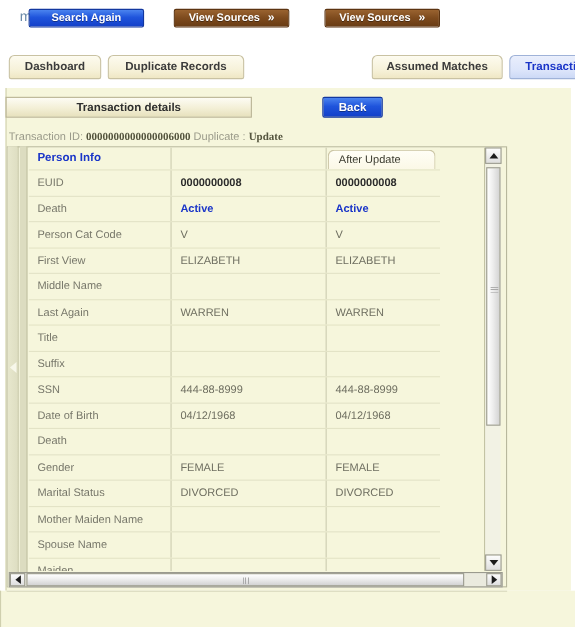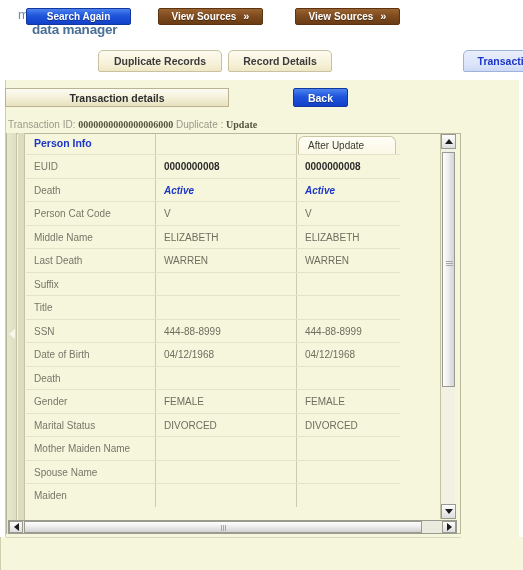--- a/index.html
+++ b/index.html
@@ -90,21 +90,21 @@
     cursor: pointer;
   }
   #tab-before { left: 131px; }
   #tab-after  { left: 272px; }
 
   .row { position: relative; height: 23.5px; border-top: 1px solid #e3e3c6; }
   .row .c-label { position: absolute; left: 8px; top: 6px; font-size: 10px; color: #77776a; white-space: nowrap; }
   .row .c-before { position: absolute; left: 138px; top: 6px; font-size: 10px; color: #6e6e60; white-space: nowrap; }
   .row .c-after  { position: absolute; left: 279px; top: 6px; font-size: 10px; color: #6e6e60; white-space: nowrap; }
   .row .c-before.strong, .row .c-after.strong { color: #2b2b2b; font-weight: bold; }
-  .row .c-before.accent, .row .c-after.accent { color: #1a35c8; font-weight: bold; font-style: italic; }
+  .row .c-before.accent, .row .c-after.accent { color: #1a35c8; font-weight: bold; }
   .vline { position: absolute; top: 0; width: 1px; height: 100%; background: #ccccb0; }
 
   
   #vscroll { position: absolute; left: 440px; top: 134px; width: 15px; height: 385px; background: #f2f2e4; border-left: 1px solid #c3c3a4; }
   .sb-btn {
     position: absolute; left: 0; width: 15px; height: 15px;
     background: linear-gradient(to bottom, #fdfdfd, #dedede);
     border: 1px solid #9a9a8e; display: flex; align-items: center; justify-content: center; cursor: pointer;
   }
   #vsb-up { top: 0; } #vsb-down { bottom: 0; }
@@ -151,26 +151,26 @@
   #btn-search-again { left: 26px; width: 105px; }
   #btn-view-sources-1 { left: 158px; width: 105px; }
   #btn-view-sources-2 { left: 295px; width: 105px; }
   #footer-divider { position: absolute; left: 6px; top: 537px; width: 455px; height: 1px; background: #d8d8bd; }
 </style>
 </head>
 <body>
 
 <div id="app-header">
   <div id="logo-line1">master index</div>
-  <div id="logo-line2">data manager</div>
 </div>
 
 <div id="tab-bar">
+    <div class="tab" style="left: 8px; width: 84px;">Dashboard</div>
     <div class="tab" style="left: 98px; width: 124px;">Duplicate Records</div>
-    <div class="tab" style="left: 228px; width: 104px;">Record Details</div>
+    <div class="tab" style="left: 338px; width: 119px;">Assumed Matches</div>
     <div class="tab active" style="left: 463px; width: 94px;">Transactions</div>
   </div>
 <div id="tabbar-underline"></div>
 
 <div id="panel"></div>
 
 <div id="title-row">
   <div id="title-bar">Transaction details</div>
   <div id="back-button">Back</div>
 </div>
@@ -217,45 +217,53 @@
       </div>
       <div class="row">
         <div class="c-label">Person Cat Code</div>
         <div class="c-before">V</div>
         <div class="c-after">V</div>
         <div class="vline" id="" style="left: 129px;"></div>
         <div class="vline" id="" style="left: 270px;"></div>
         <div class="vline" id="" style="left: 411px;"></div>
       </div>
       <div class="row">
-        <div class="c-label">Middle Name</div>
+        <div class="c-label">First View</div>
         <div class="c-before">ELIZABETH</div>
         <div class="c-after">ELIZABETH</div>
         <div class="vline" id="" style="left: 129px;"></div>
         <div class="vline" id="" style="left: 270px;"></div>
         <div class="vline" id="" style="left: 411px;"></div>
       </div>
       <div class="row">
-        <div class="c-label">Last Death</div>
+        <div class="c-label">Middle Name</div>
+        <div class="c-before"></div>
+        <div class="c-after"></div>
+        <div class="vline" id="" style="left: 129px;"></div>
+        <div class="vline" id="" style="left: 270px;"></div>
+        <div class="vline" id="" style="left: 411px;"></div>
+      </div>
+      <div class="row">
+        <div class="c-label">Last Again</div>
         <div class="c-before">WARREN</div>
         <div class="c-after">WARREN</div>
         <div class="vline" id="" style="left: 129px;"></div>
         <div class="vline" id="" style="left: 270px;"></div>
         <div class="vline" id="" style="left: 411px;"></div>
       </div>
       <div class="row">
+        <div class="c-label">Title</div>
+        <div class="c-before"></div>
+        <div class="c-after"></div>
+        <div class="vline" id="" style="left: 129px;"></div>
+        <div class="vline" id="" style="left: 270px;"></div>
+        <div class="vline" id="" style="left: 411px;"></div>
+      </div>
+      <div class="row">
         <div class="c-label">Suffix</div>
-        <div class="c-before"></div>
-        <div class="c-after"></div>
-        <div class="vline" id="" style="left: 129px;"></div>
-        <div class="vline" id="" style="left: 270px;"></div>
-        <div class="vline" id="" style="left: 411px;"></div>
-      </div>
-      <div class="row">
-        <div class="c-label">Title</div>
         <div class="c-before"></div>
         <div class="c-after"></div>
         <div class="vline" id="" style="left: 129px;"></div>
         <div class="vline" id="" style="left: 270px;"></div>
         <div class="vline" id="" style="left: 411px;"></div>
       </div>
       <div class="row">
         <div class="c-label">SSN</div>
         <div class="c-before">444-88-8999</div>
         <div class="c-after">444-88-8999</div>

